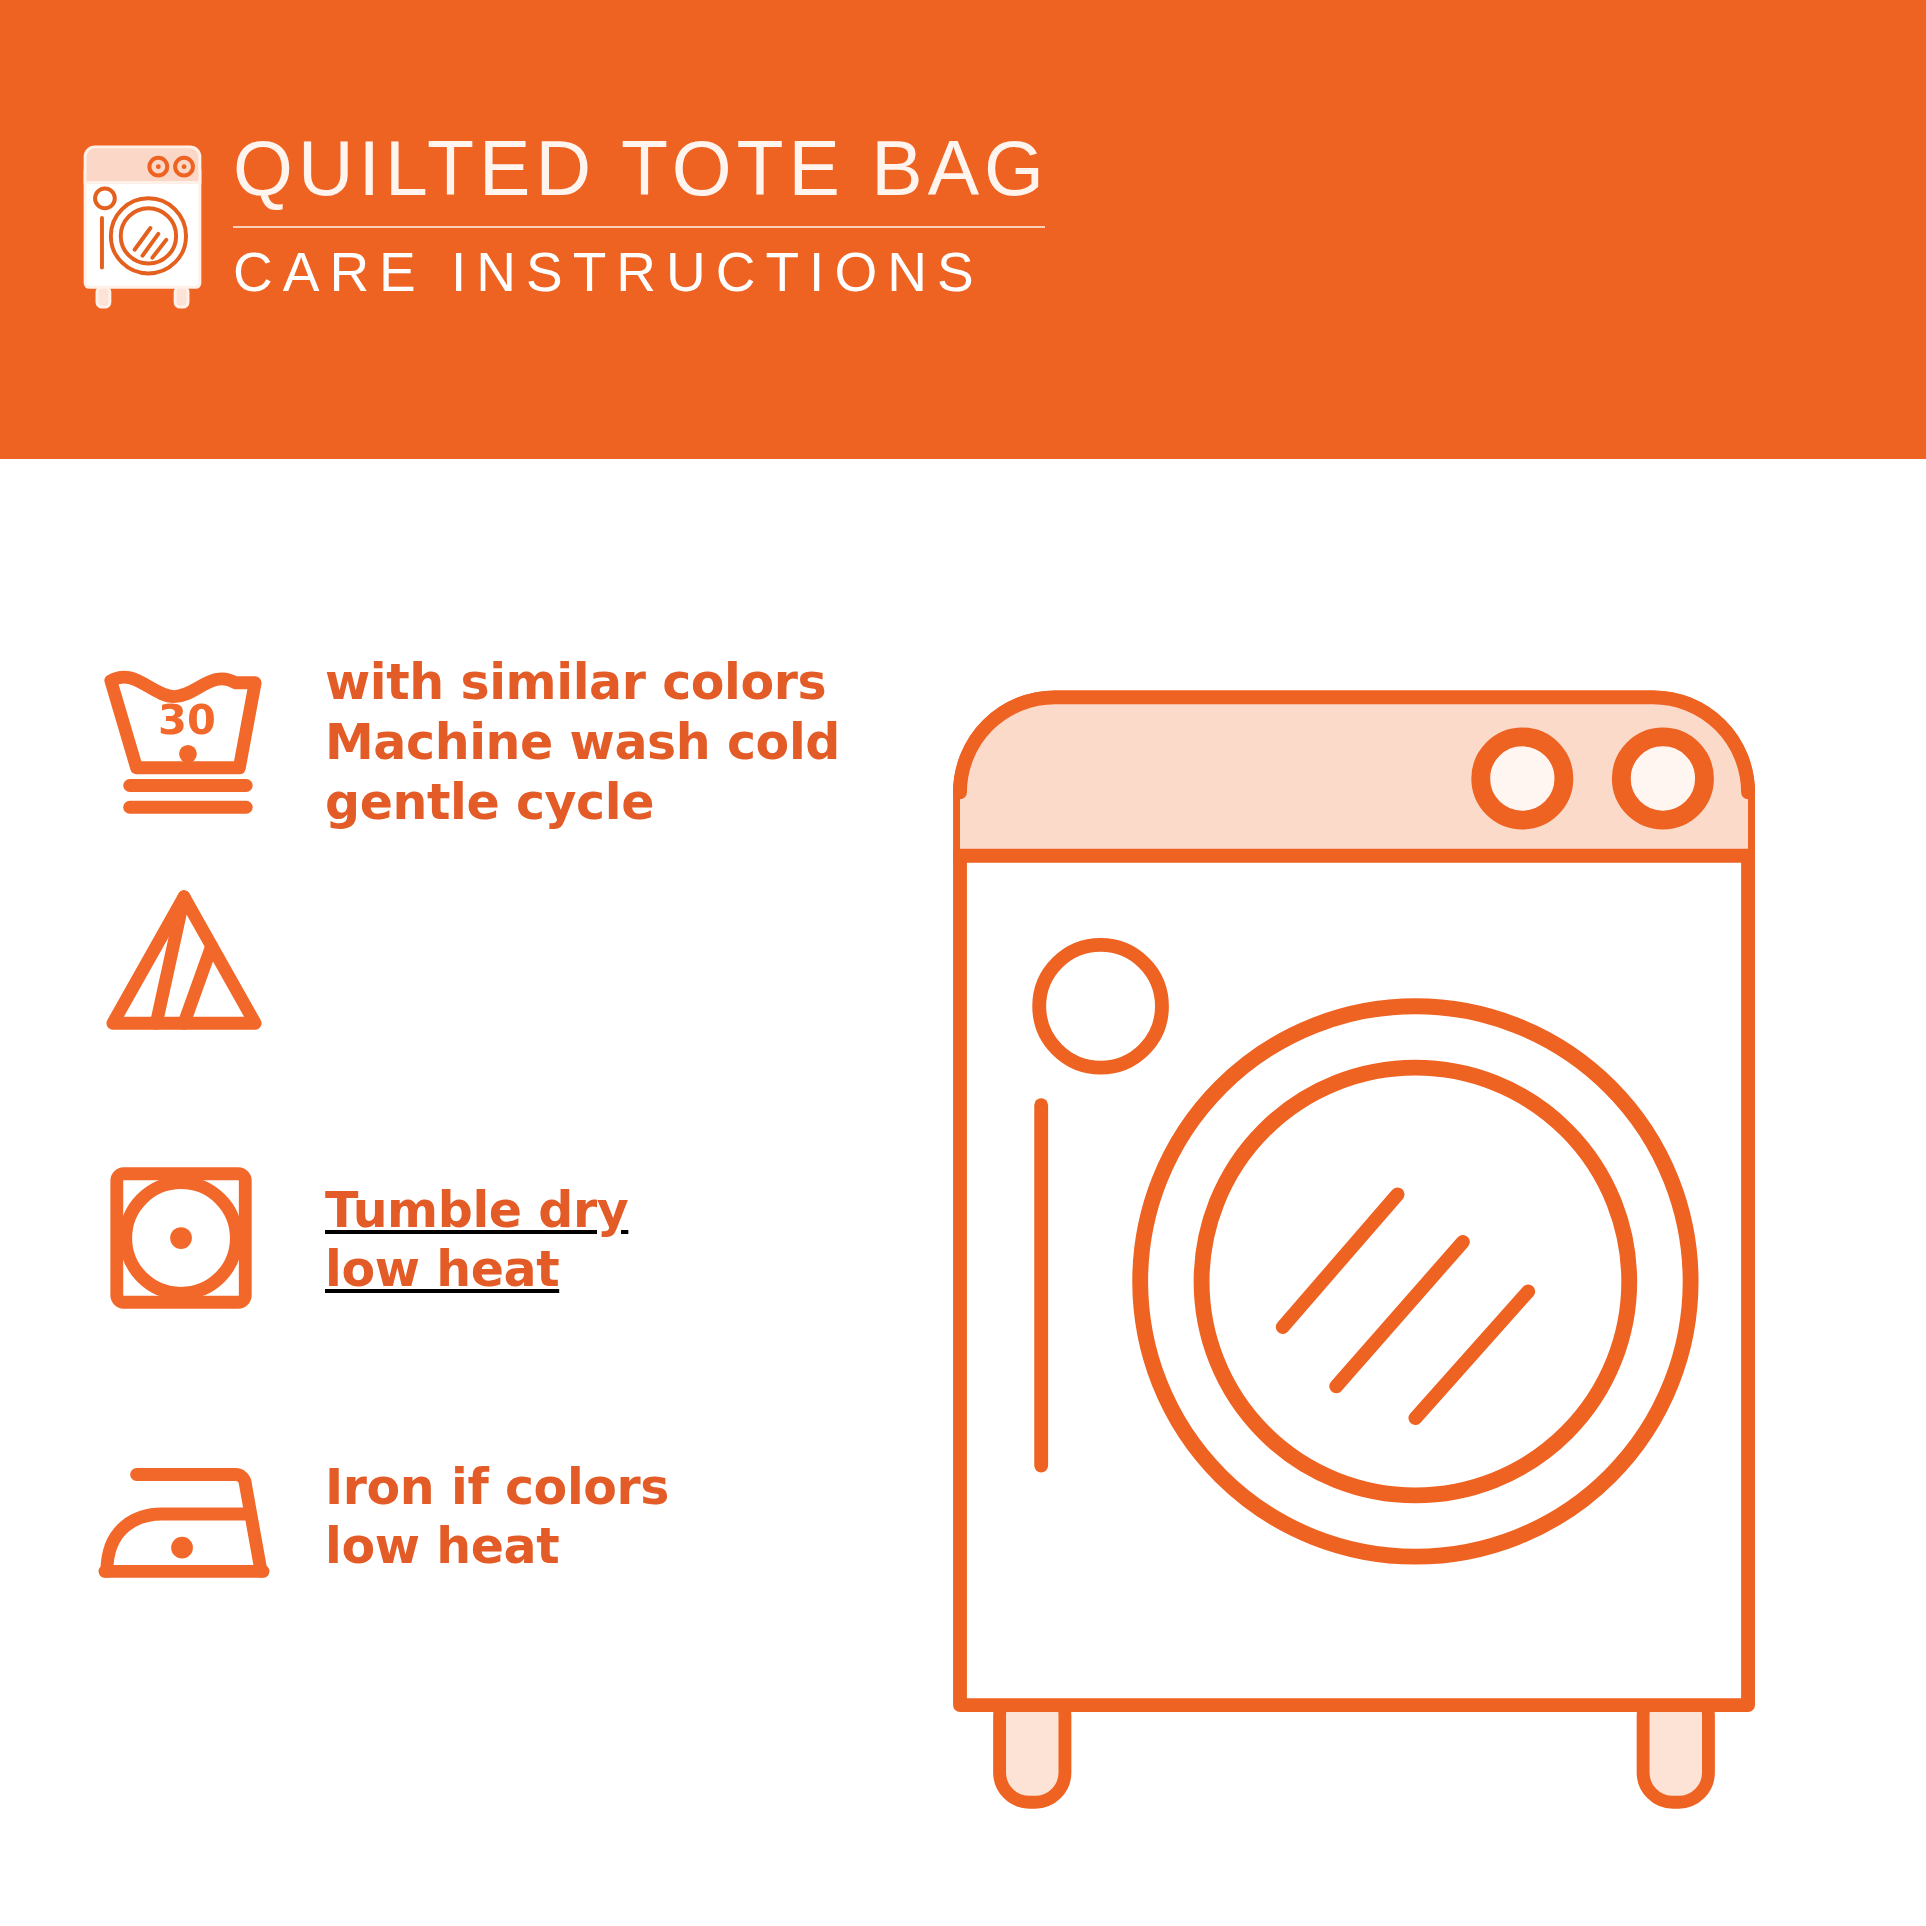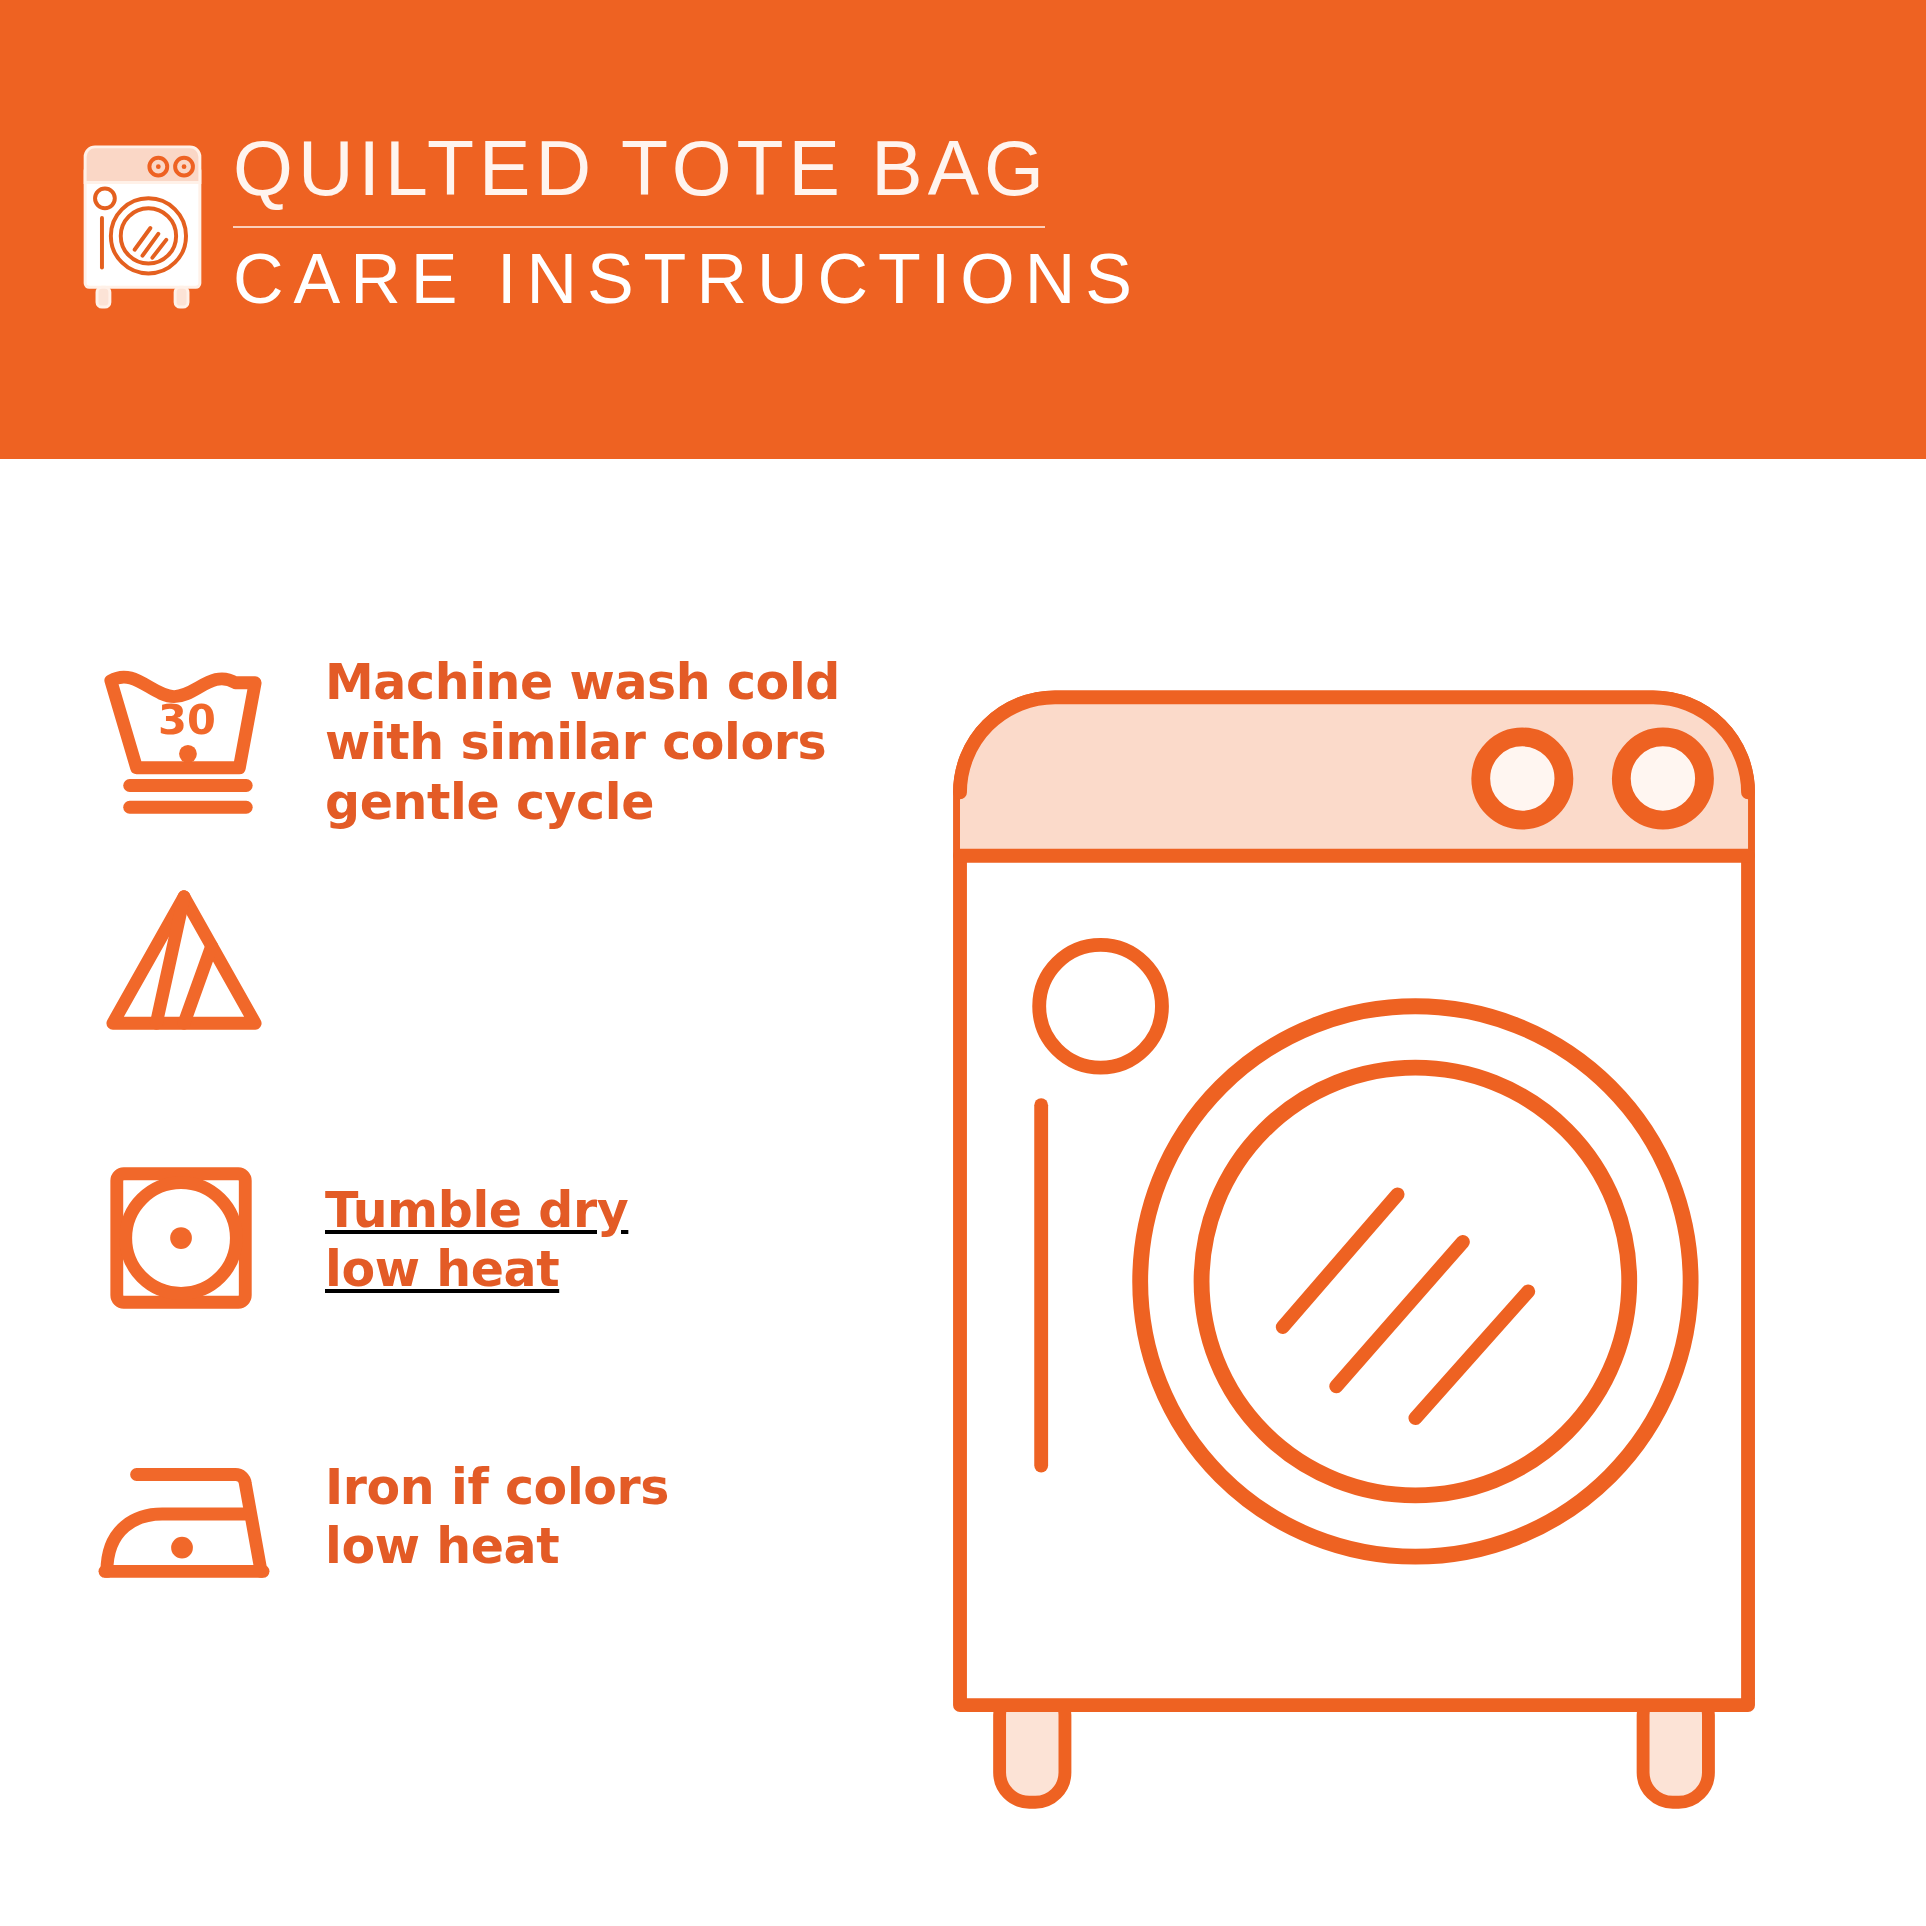--- a/index.html
+++ b/index.html
@@ -40,21 +40,21 @@
     white-space:nowrap;
     padding-left:4px;
   }
   #header-divider{
     width:812px;height:2px;
     background:rgba(255,244,238,0.75);
     margin:18px 0 16px 4px;
   }
   #header-title-sub{
     color:#FFFFFF;
-    font-size:70px;
+    font-size:55px;
     letter-spacing:10px;
     line-height:1.02;
     font-weight:400;
     white-space:nowrap;
     padding-left:4px;
   }
 
   
   #care-list{
     position:absolute;
@@ -158,22 +158,22 @@
           <line x1="45" y1="128" x2="163" y2="128"></line>
           <line x1="45" y1="150" x2="163" y2="150"></line>
         </g>
 
         <text x="103" y="76" text-anchor="middle" font-family="DejaVu Sans, sans-serif" font-size="42" font-weight="bold" fill="#F1682A">30</text>
 
         <circle cx="104" cy="96" r="9" fill="#F1682A"></circle>
       </svg>
     </div>
     <div class="care-text">
+      <span class="line">with similar colors</span>
       <span class="line">Machine wash cold</span>
-      <span class="line">with similar colors</span>
       <span class="line">gentle cycle</span>
     </div>
   </div>
 
   <div class="care-item" id="care-item-bleach">
     <div class="care-symbol">
       <svg viewBox="0 0 200 170" width="198" height="168">
         <g fill="none" stroke="#F1682A" stroke-width="13" stroke-linecap="round" stroke-linejoin="round">
 
           <path d="M100 18 L172 146 L28 146 Z"></path>

